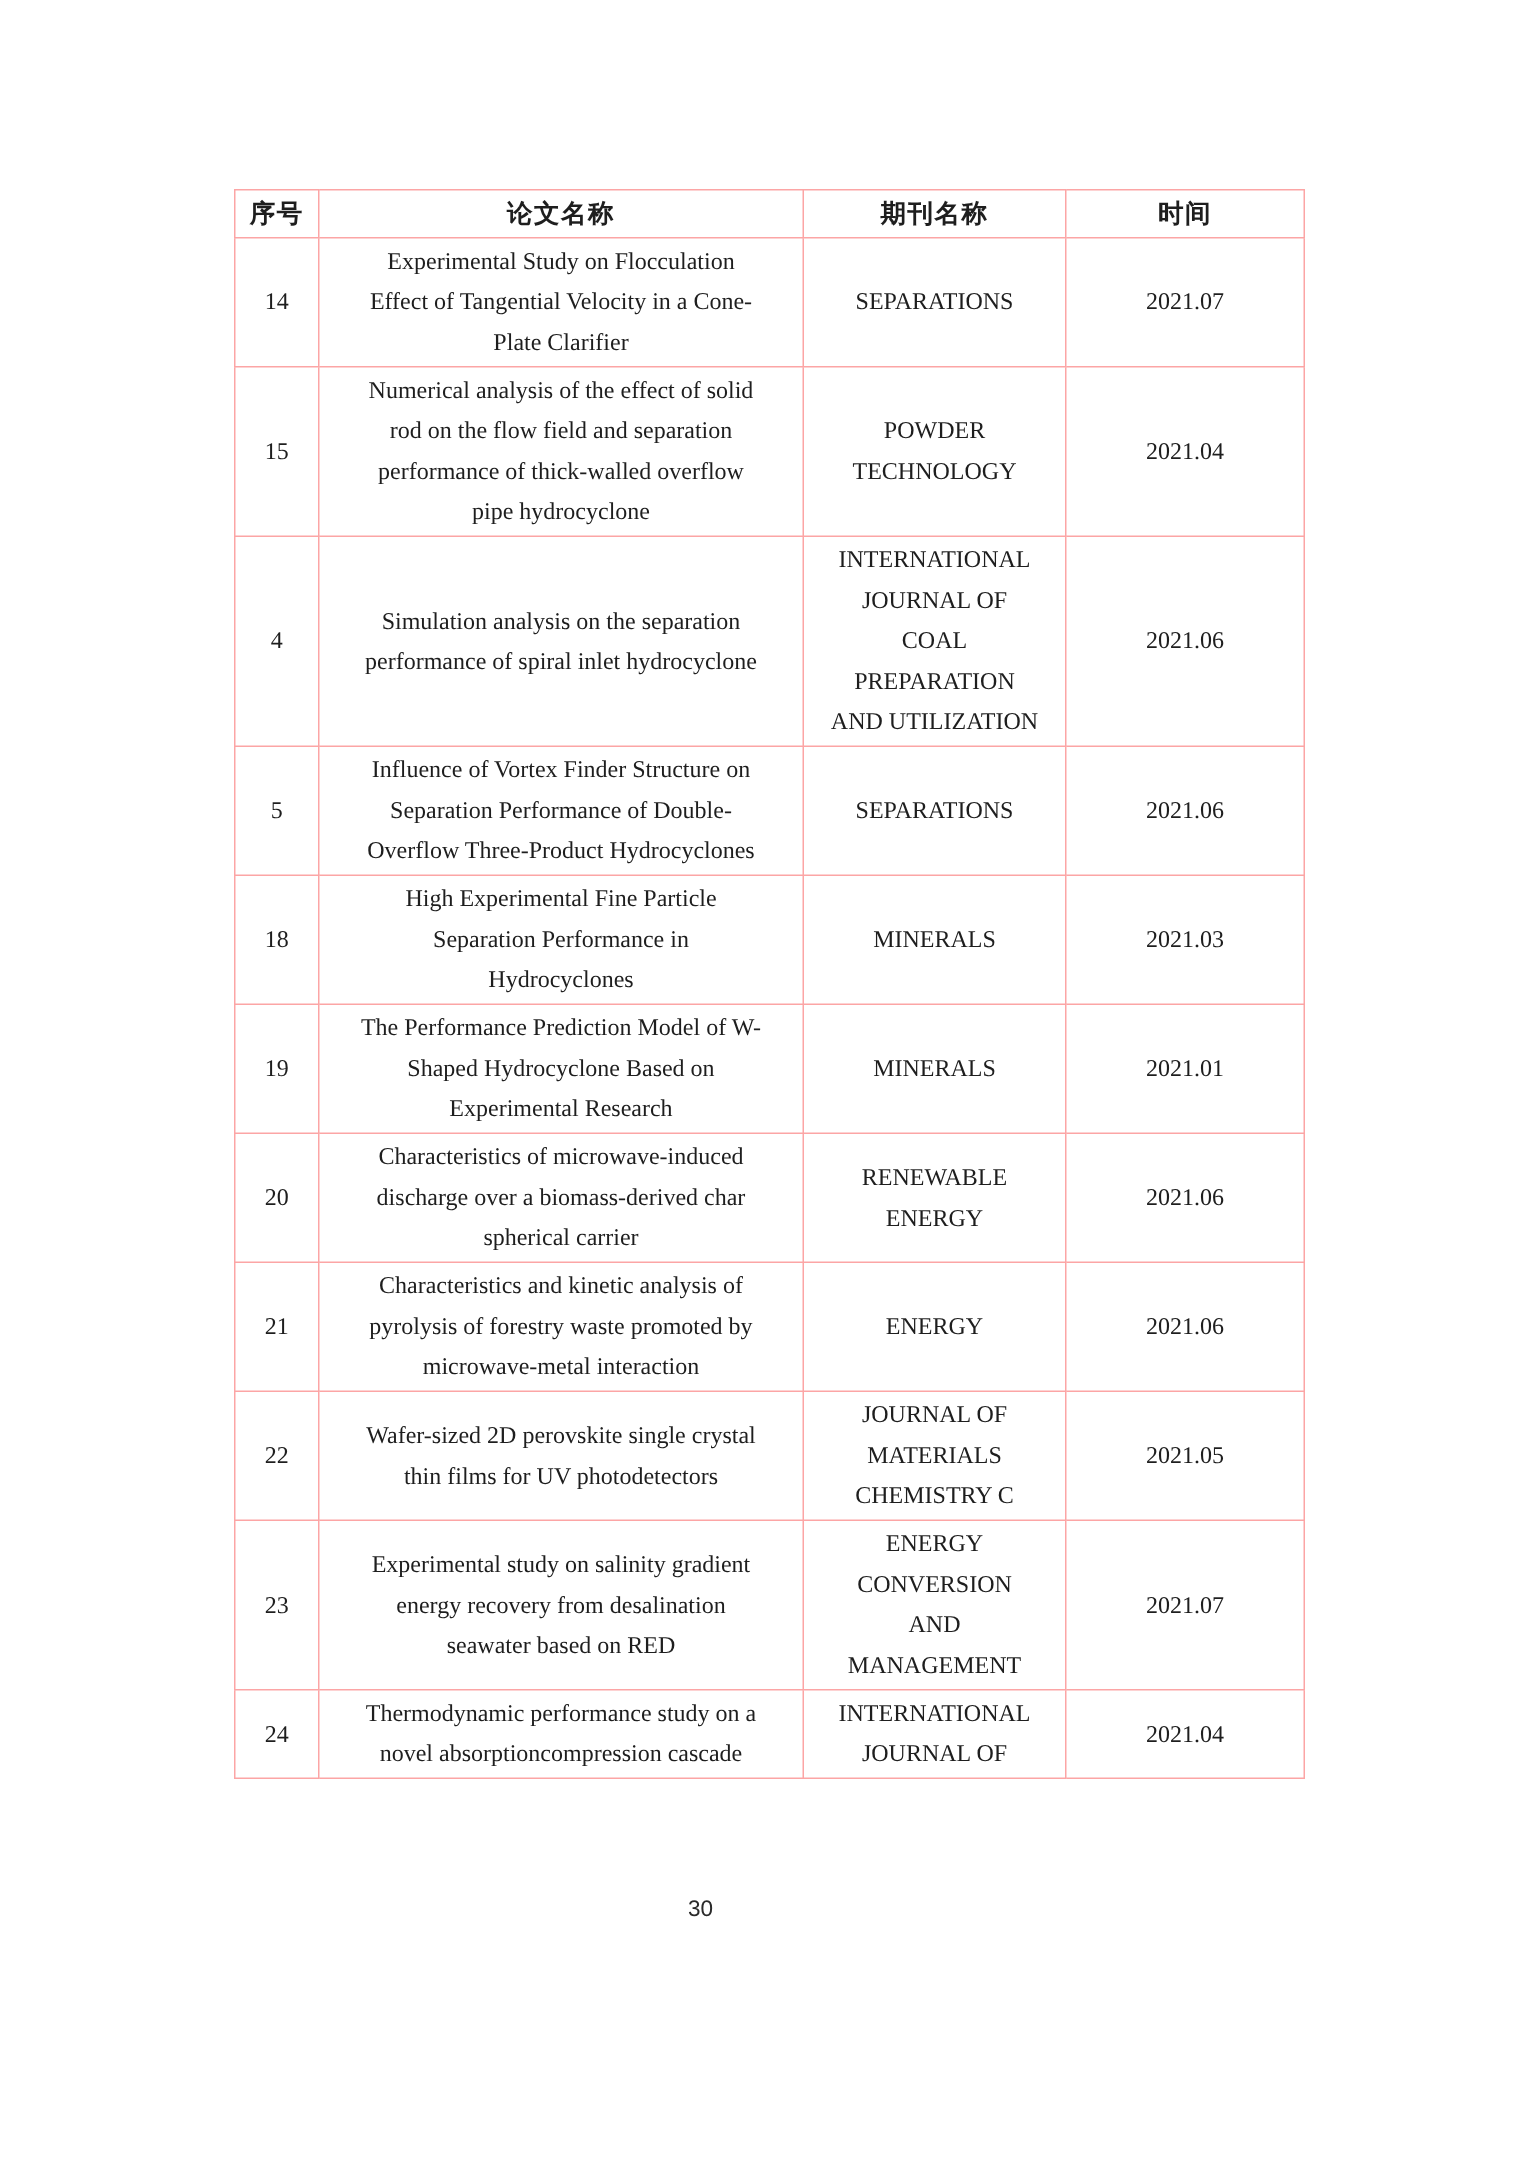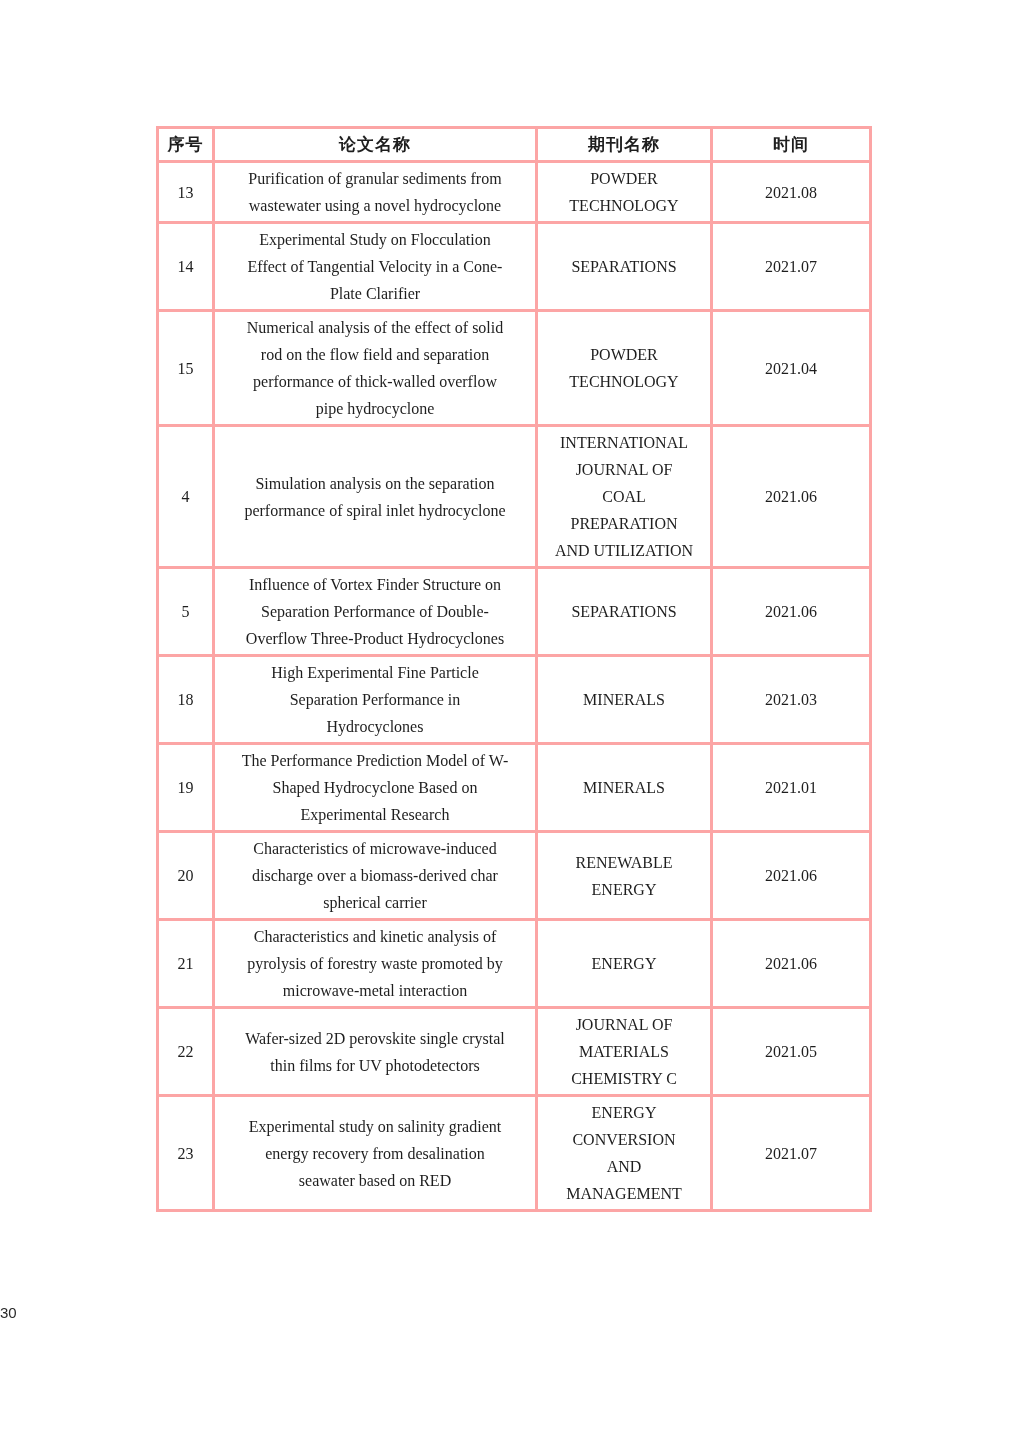--- a/index.html
+++ b/index.html
@@ -22,21 +22,21 @@
   table.papers {
     border-collapse: collapse;
     table-layout: fixed;
     width: 713px;
     font-size: 16px;
     line-height: 27px;
     color: #1e1e1e;
   }
   table.papers th,
   table.papers td {
-    border: 3px solid #fca5a5;
+    border: 1px solid #fca5a5;
     vertical-align: middle;
     text-align: center;
     padding: 2px 6px;
     overflow: hidden;
     box-sizing: border-box;
   }
   table.papers th {
     font-size: 17px;
     font-weight: 600;
     height: 27px;
@@ -49,24 +49,24 @@
     white-space: pre-line;
   }
   td.c-journal {
     white-space: pre-line;
   }
   td.c-no, td.c-date {
     white-space: nowrap;
   }
   .page-number {
     position: absolute;
-    top: 1304px;
+    top: 1264px;
     left: 0;
     width: 934px;
-    text-align: left;
+    text-align: center;
     font-family: "Liberation Sans", "DejaVu Sans", sans-serif;
     font-size: 15px;
     color: #2a2a2a;
   }
 </style>
 </head>
 <body>
 
 <div class="doc-table-wrap">
   <table class="papers">
@@ -78,28 +78,20 @@
     </colgroup>
     <thead>
       <tr>
         <th>序号</th>
         <th>论文名称</th>
         <th>期刊名称</th>
         <th>时间</th>
       </tr>
     </thead>
     <tbody>
-      <tr style="height:54px">
-        <td class="c-no">13</td>
-        <td class="c-title">Purification of granular sediments from
-wastewater using a novel hydrocyclone</td>
-        <td class="c-journal">POWDER
-TECHNOLOGY</td>
-        <td class="c-date">2021.08</td>
-      </tr>
       <tr style="height:81px">
         <td class="c-no">14</td>
         <td class="c-title">Experimental Study on Flocculation
 Effect of Tangential Velocity in a Cone-
 Plate Clarifier</td>
         <td class="c-journal">SEPARATIONS</td>
         <td class="c-date">2021.07</td>
       </tr>
       <tr style="height:108px">
         <td class="c-no">15</td>
@@ -176,17 +168,25 @@
         <td class="c-no">23</td>
         <td class="c-title">Experimental study on salinity gradient
 energy recovery from desalination
 seawater based on RED</td>
         <td class="c-journal">ENERGY
 CONVERSION
 AND
 MANAGEMENT</td>
         <td class="c-date">2021.07</td>
       </tr>
+      <tr style="height:56px">
+        <td class="c-no">24</td>
+        <td class="c-title">Thermodynamic performance study on a
+novel absorptioncompression cascade</td>
+        <td class="c-journal">INTERNATIONAL
+JOURNAL OF</td>
+        <td class="c-date">2021.04</td>
+      </tr>
     </tbody>
   </table>
 </div>
 
 <div class="page-number">30</div>
 
 </body></html>

